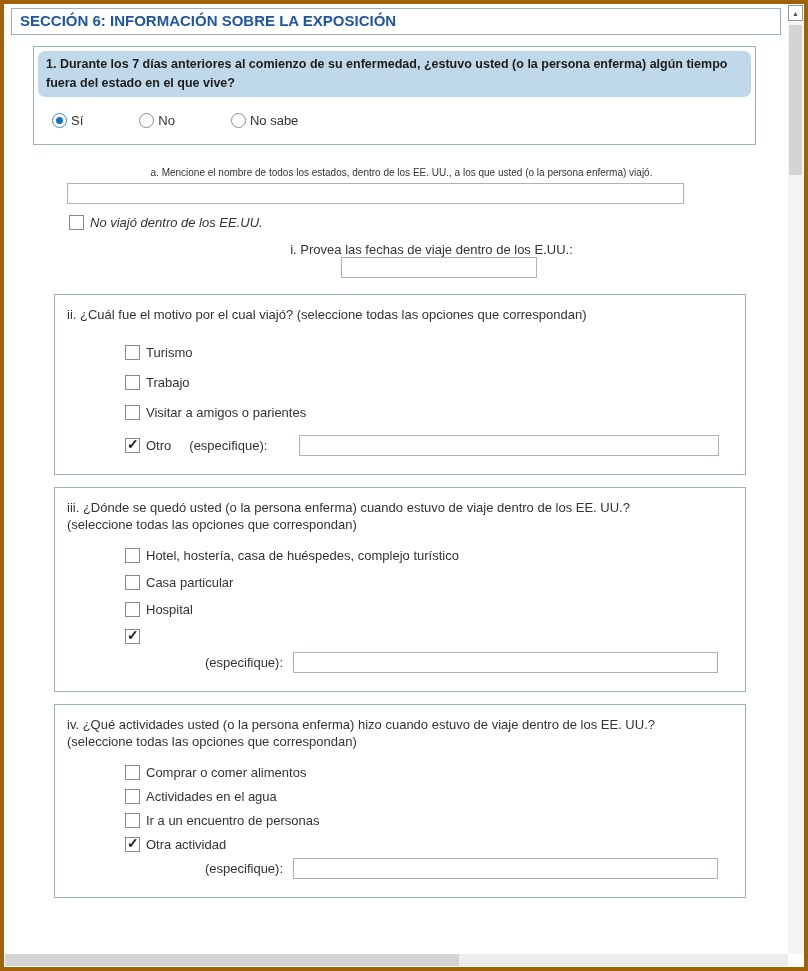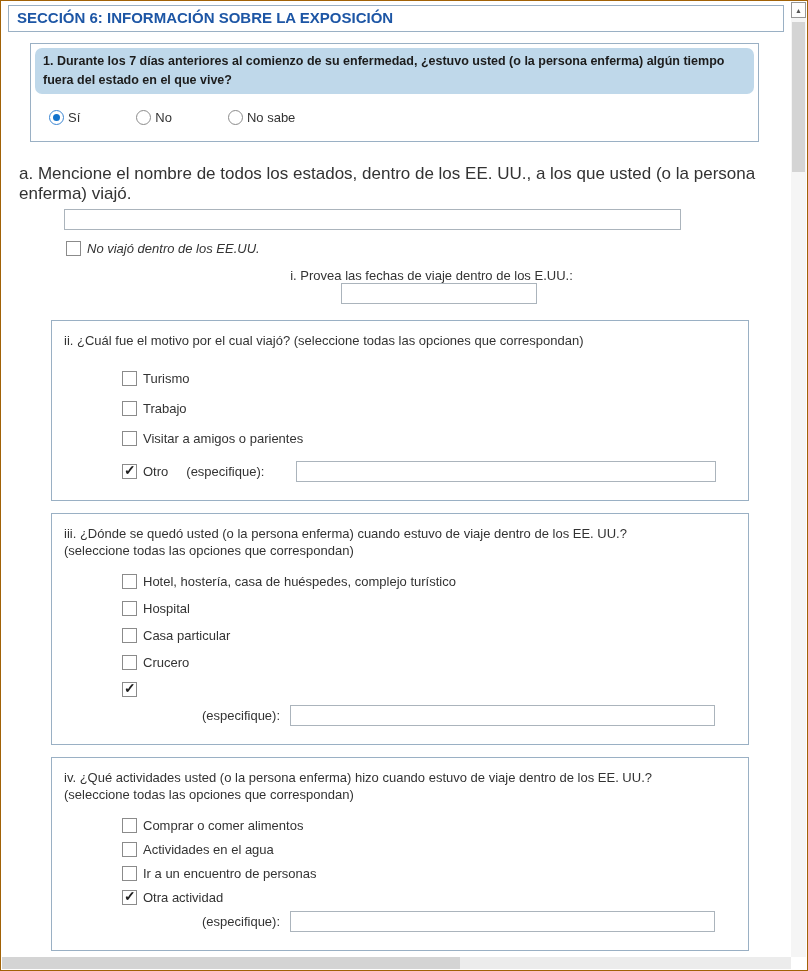--- a/index.html
+++ b/index.html
@@ -7,21 +7,21 @@
   body {
     width: 808px; height: 971px;
     font-family: "Liberation Sans", sans-serif;
     color: #333;
     overflow: hidden;
   }
   .screen {
     position: relative;
     width: 808px; height: 971px;
     background: #fff;
-    border: 1px solid #a16207;
+    border: 4px solid #a16207;
     overflow: hidden;
   }
   .content {
     position: absolute;
     top: 0; left: 0; right: 16px; bottom: 13px;
     padding: 4px 7px 0 7px;
     overflow: hidden;
   }
 
   
@@ -73,21 +73,21 @@
   .bar {
     border: 1px solid #9ab0c4;
     background: #d7e5f3;
     color: #1d56a5;
     font-size: 13px;
     font-weight: bold;
     padding: 3px 8px;
     margin: 0 5px 17px 5px;
   }
 
-  .qa-text { font-size: 17px; margin: 0 0 5px 11px; }
+  .qa-text { font-size: 10px; margin: 0 0 5px 11px; text-align: center; }
 
   .input {
     height: 21px;
     border: 1px solid #abb4bc;
     background: #fff;
     font-family: "Liberation Sans", sans-serif;
     font-size: 12px;
     padding: 0 4px;
   }
   .input-a { display: block; margin-left: 56px; width: 617px; margin-bottom: 11px; }
@@ -218,29 +218,25 @@
     <div class="sub-box tight">
       <div class="box-q">iii.  ¿Dónde se quedó usted (o la persona enferma) cuando estuvo de viaje dentro de los EE. UU.?</div>
       <div class="box-q2">(seleccione todas las opciones que correspondan)</div>
 
       <label class="cb-row">
         <span class="cb"></span>
         <span>Hotel, hostería, casa de huéspedes, complejo turístico</span>
       </label>
       <label class="cb-row">
         <span class="cb"></span>
+        <span>Casa particular</span>
+      </label>
+      <label class="cb-row">
+        <span class="cb"></span>
         <span>Hospital</span>
-      </label>
-      <label class="cb-row">
-        <span class="cb"></span>
-        <span>Casa particular</span>
-      </label>
-      <label class="cb-row">
-        <span class="cb"></span>
-        <span>Crucero</span>
       </label>
       <label class="cb-row last">
         <span class="cb checked"></span>
       </label>
       <div class="specify-row">
         <span>(especifique):</span>
         <input class="input" value="" style="">
       </div>
     </div>
 

